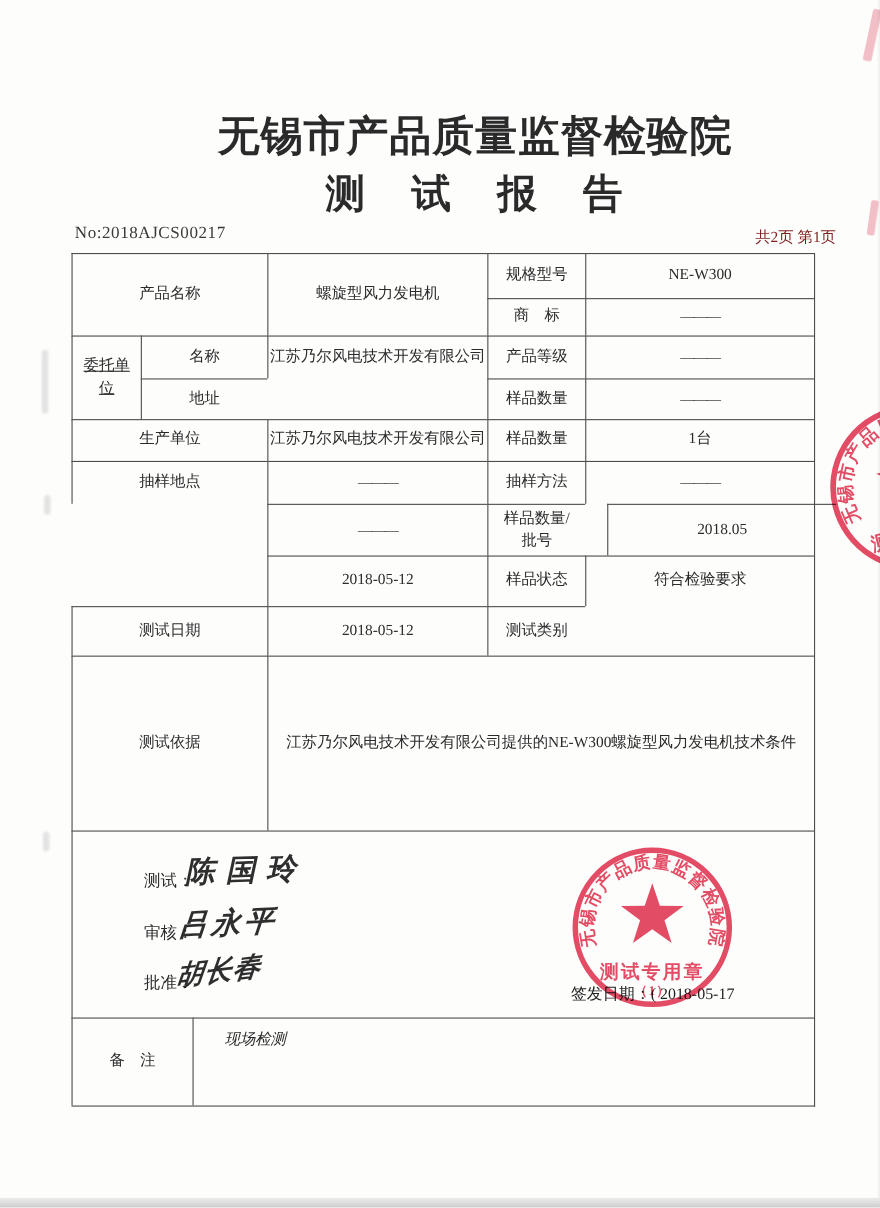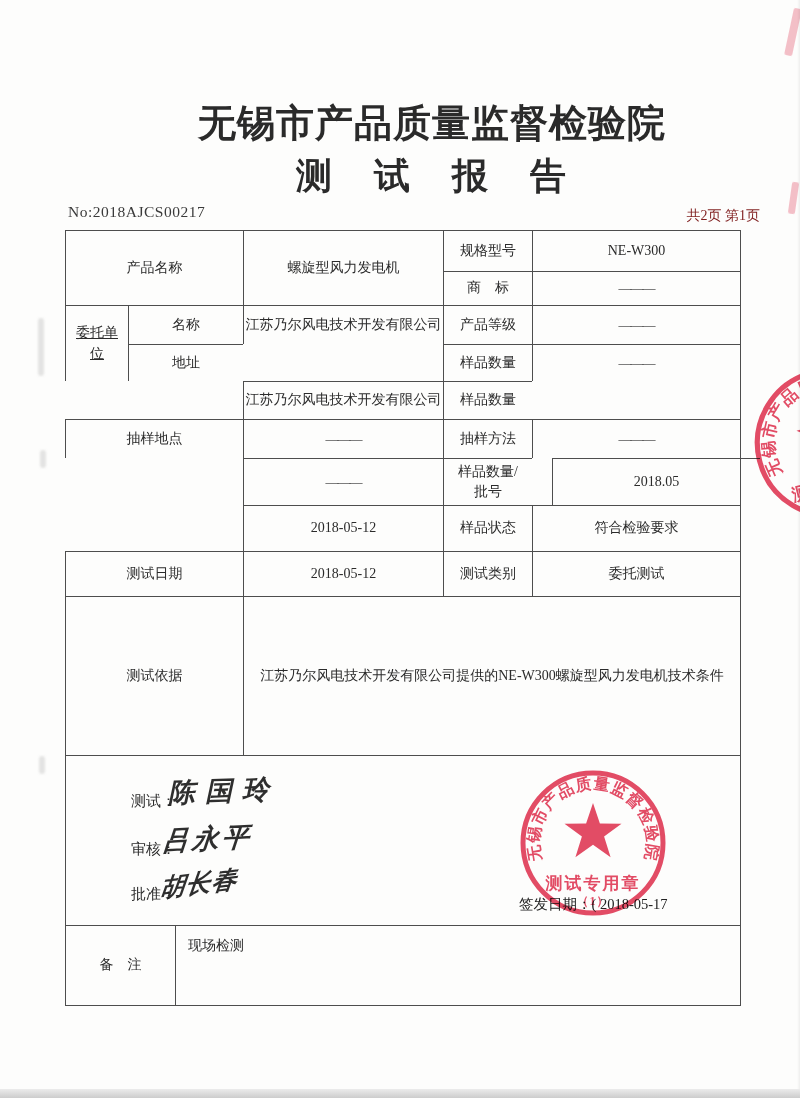--- a/index.html
+++ b/index.html
@@ -47,21 +47,21 @@
     border-left:1px solid var(--line);
     border-top:1px solid var(--line);
     display:flex;align-items:center;justify-content:center;
     font-size:14px;color:#2b2b2b;
     text-align:center;line-height:1.45;
   }
   .cell .wrap{display:block;}
   .w44{width:44px;word-break:break-all;text-decoration:underline;}
   .w62{width:62px;word-break:break-all;}
   .dash{font-size:13px;letter-spacing:-1px;color:#333;}
-  .left-top{align-items:flex-start;justify-content:flex-start;padding:10px 12px;text-align:center;}
+  .left-top{align-items:flex-start;justify-content:flex-start;padding:10px 28px;text-align:center;font-style:italic;}
 
   
   .sig-area{justify-content:flex-start;align-items:flex-start;}
   .sig-label{position:absolute;font-size:15px;color:#2b2b2b;}
   .sig{
     position:absolute;font-size:27px;font-style:italic;font-weight:600;color:#1d1d1d;
     white-space:nowrap;opacity:.92;
   }
   .sig1{transform:rotate(-2deg);letter-spacing:10px;}
   .sig2{transform:rotate(-3deg) skewX(-8deg);letter-spacing:3px;}
@@ -113,42 +113,43 @@
       </div>
     <div class="cell" style="left:63px;top:75px;width:115px;height:39px">名称</div>
     <div class="cell" style="left:178px;top:75px;width:200px;height:39px">江苏乃尔风电技术开发有限公司</div>
     <div class="cell" style="left:378px;top:75px;width:89px;height:39px">产品等级</div>
     <div class="cell dash" style="left:467px;top:75px;width:208px;height:39px">———</div>
 
     <div class="cell" style="left:63px;top:114px;width:115px;height:37px">地址</div>
     <div class="cell" style="left:378px;top:114px;width:89px;height:37px">样品数量</div>
     <div class="cell dash" style="left:467px;top:114px;width:208px;height:37px">———</div>
 
+    <div class="cell" style="left:0;top:151px;width:178px;height:38px">生产单位</div>
     <div class="cell" style="left:178px;top:151px;width:200px;height:38px">江苏乃尔风电技术开发有限公司</div>
     <div class="cell" style="left:378px;top:151px;width:89px;height:38px">样品数量</div>
+    <div class="cell" style="left:467px;top:151px;width:208px;height:38px">1台</div>
 
     <div class="cell" style="left:0;top:189px;width:178px;height:39px">抽样地点</div>
     <div class="cell dash" style="left:178px;top:189px;width:200px;height:39px">———</div>
     <div class="cell" style="left:378px;top:189px;width:89px;height:39px">抽样方法</div>
     <div class="cell dash" style="left:467px;top:189px;width:208px;height:39px">———</div>
 
     <div class="cell dash" style="left:178px;top:228px;width:200px;height:47px">———</div>
     <div class="cell" style="left:378px;top:228px;width:89px;height:47px">
         <span class="wrap w62">样品数量/批号</span>
       </div>
     <div class="cell" style="left:487px;top:228px;width:208px;height:47px">2018.05</div>
 
     <div class="cell" style="left:178px;top:275px;width:200px;height:46px">2018-05-12</div>
     <div class="cell" style="left:378px;top:275px;width:89px;height:46px">样品状态</div>
     <div class="cell" style="left:467px;top:275px;width:208px;height:46px">符合检验要求</div>
 
     <div class="cell" style="left:0;top:321px;width:178px;height:45px">测试日期</div>
     <div class="cell" style="left:178px;top:321px;width:200px;height:45px">2018-05-12</div>
     <div class="cell" style="left:378px;top:321px;width:89px;height:45px">测试类别</div>
-    <div class="cell" style="left:467px;top:321px;width:208px;height:45px">委托测试</div>
 
     <div class="cell" style="left:0;top:366px;width:178px;height:159px">测试依据</div>
     <div class="cell" style="left:178px;top:366px;width:497px;height:159px">江苏乃尔风电技术开发有限公司提供的NE-W300螺旋型风力发电机技术条件</div>
 
     <div class="cell sig-area" style="left:0;top:525px;width:675px;height:170px">
       <span class="sig-label" style="left:65px;top:35px">测试：</span>
       <span class="sig sig1" style="left:102px;top:16px">陈国玲</span>
       <span class="sig-label" style="left:65px;top:83px">审核：</span>
       <span class="sig sig2" style="left:96px;top:64px">吕永平</span>
       <span class="sig-label" style="left:65px;top:128px">批准：</span>

